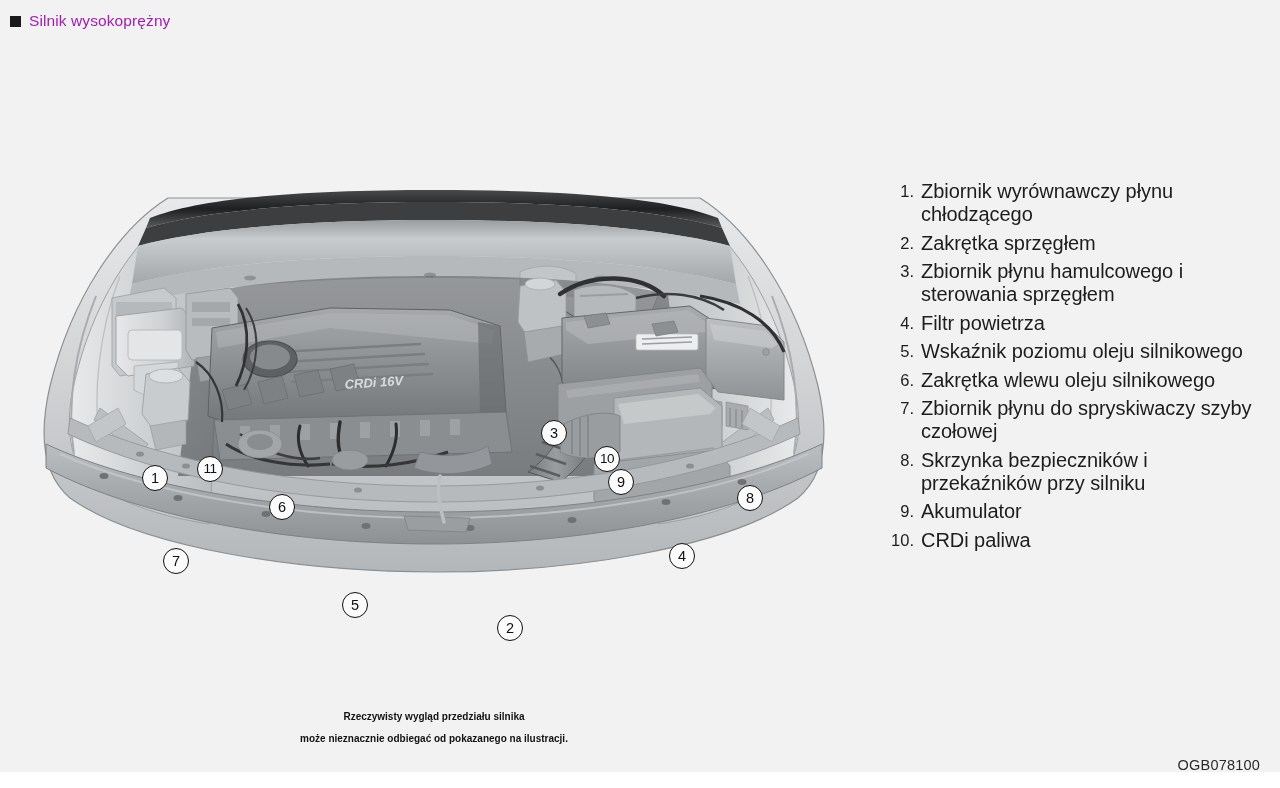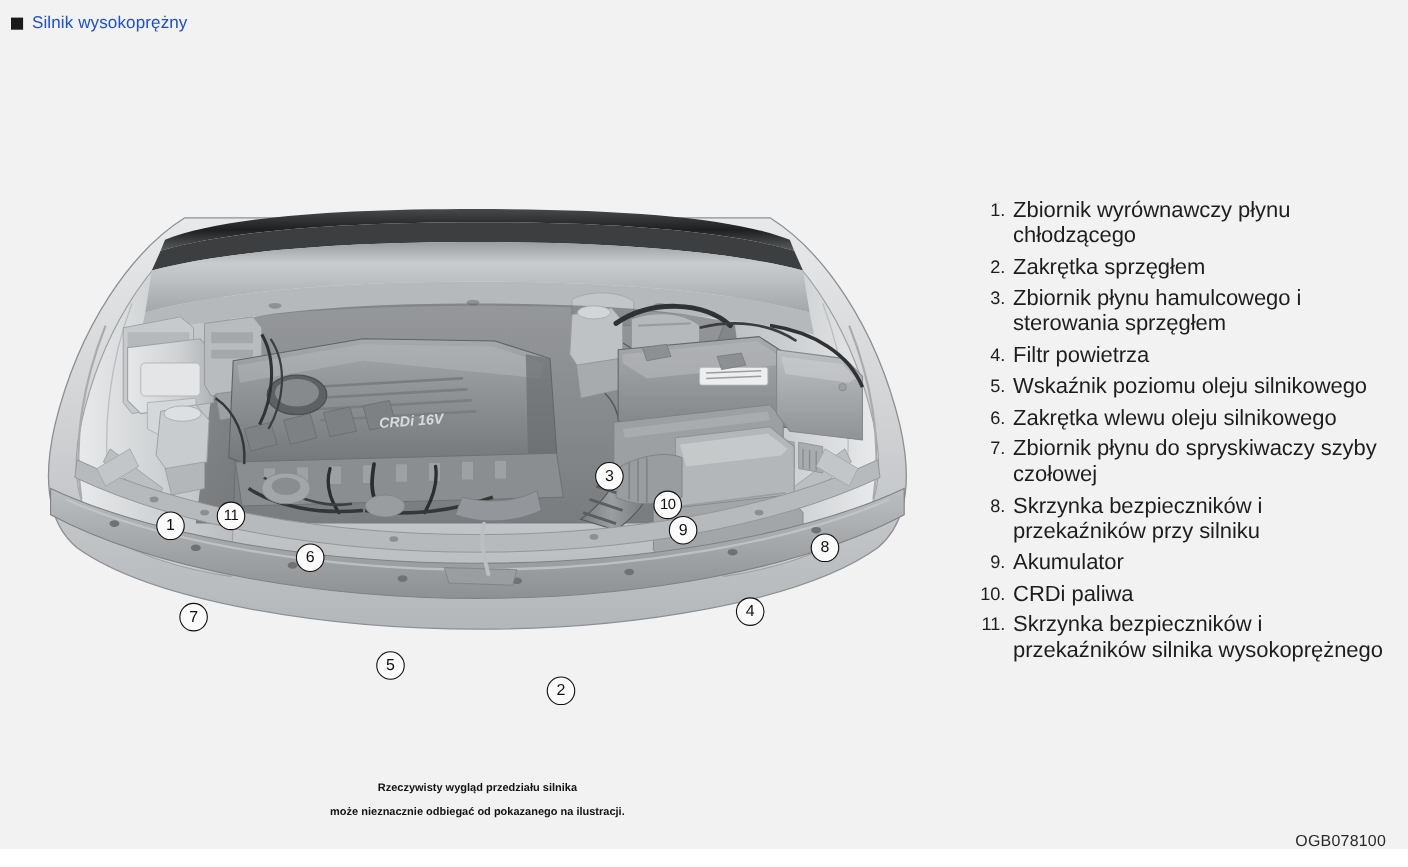--- a/index.html
+++ b/index.html
@@ -40,21 +40,21 @@
     gap: 8px;
   }
   #header .bullet {
     width: 11px;
     height: 11px;
     background: #1a1a1a;
     display: inline-block;
   }
   #header .title {
     font-size: 15.5px;
-    color: #1d4ed8;
+    color: #a21caf;
     letter-spacing: 0.1px;
   }
 
   
   #parts-list {
     position: absolute;
     left: 884px;
     top: 180px;
     width: 388px;
   }
@@ -451,24 +451,20 @@
         <div class="part-label">Skrzynka bezpieczników i przekaźników przy silniku</div>
       </div>
       <div class="part-row">
         <div class="part-num">9.</div>
         <div class="part-label">Akumulator</div>
       </div>
       <div class="part-row">
         <div class="part-num">10.</div>
         <div class="part-label">CRDi paliwa</div>
       </div>
-      <div class="part-row">
-        <div class="part-num">11.</div>
-        <div class="part-label">Skrzynka bezpieczników i przekaźników silnika wysokoprężnego</div>
-      </div>
     </div>
 
   <div id="caption">
     <div>Rzeczywisty wygląd przedziału silnika</div>
     <div>może nieznacznie odbiegać od pokazanego na ilustracji.</div>
   </div>
 
   <div id="figure-code">OGB078100</div>
 
   <div id="bottom-strip"></div>

